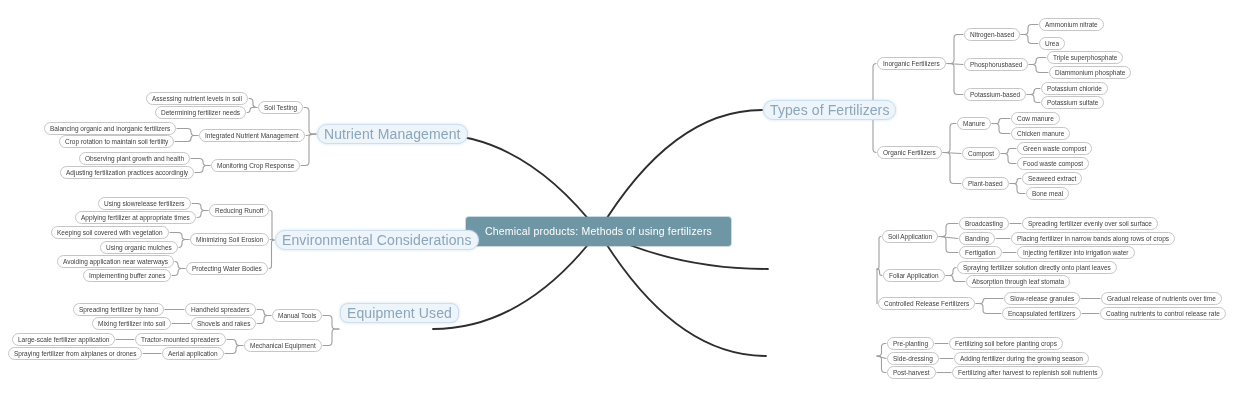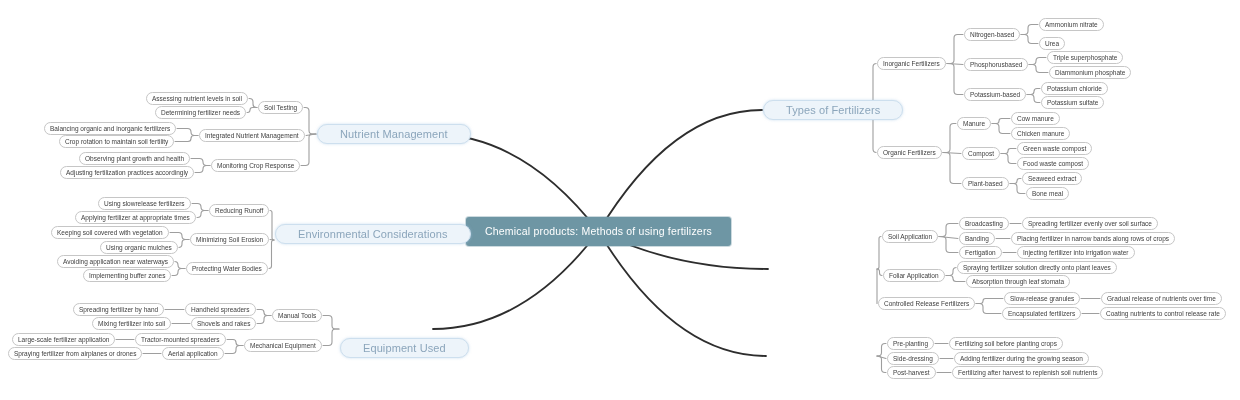--- a/index.html
+++ b/index.html
@@ -23,24 +23,24 @@
     font-size:10.5px;
     letter-spacing:.2px;
     text-align:center;
     border-radius:3px;
     box-shadow:0 0 0 1px rgba(110,150,164,.35);
   }
   .node.topic{
     background:var(--topicBg,#edf4fa);
     border:1px solid var(--topicBorder,#cddfee);
     color:var(--topicText,#8ba5bb);
-    font-size:11px;
+    font-size:14px;
     letter-spacing:.1px;
     height:20px;line-height:18px;
-    padding:0 22px;
+    padding:0 6px;
     border-radius:10px;
     box-shadow:0 0 3px rgba(160,195,225,.55);
   }
   .node.sub{
     background:var(--subBg,#fff);
     border:1px solid var(--subBorder,#c6c6c6);
     color:var(--subText,#3d3d3d);
     font-size:6.5px;
     height:13px;line-height:11px;
     padding:0 5px;
@@ -132,31 +132,31 @@
 <div class="node topic" style="left: 317px; top: 124px;">Nutrient Management</div>
     <div class="node sub" style="left: 258px; top: 100.5px;">Soil Testing</div>
     <div class="node sub" style="left: 146px; top: 91.5px;">Assessing nutrient levels in soil</div>
     <div class="node sub" style="left: 155px; top: 105.5px;">Determining fertilizer needs</div>
     <div class="node sub" style="left: 199px; top: 128.5px;">Integrated Nutrient Management</div>
     <div class="node sub" style="left: 44px; top: 121.5px;">Balancing organic and inorganic fertilizers</div>
     <div class="node sub" style="left: 59px; top: 134.5px;">Crop rotation to maintain soil fertility</div>
     <div class="node sub" style="left: 211px; top: 158.5px;">Monitoring Crop Response</div>
     <div class="node sub" style="left: 79px; top: 151.5px;">Observing plant growth and health</div>
     <div class="node sub" style="left: 60px; top: 165.5px;">Adjusting fertilization practices accordingly</div>
-    <div class="node topic" style="left: 275px; top: 224px;">Environmental Considerations</div>
+    <div class="node topic" style="left: 275px; top: 230px;">Environmental Considerations</div>
     <div class="node sub" style="left: 209px; top: 203.5px;">Reducing Runoff</div>
     <div class="node sub" style="left: 98px; top: 196.5px;">Using slowrelease fertilizers</div>
     <div class="node sub" style="left: 75px; top: 210.5px;">Applying fertilizer at appropriate times</div>
     <div class="node sub" style="left: 190px; top: 232.5px;">Minimizing Soil Erosion</div>
     <div class="node sub" style="left: 51px; top: 225.5px;">Keeping soil covered with vegetation</div>
     <div class="node sub" style="left: 100px; top: 240.5px;">Using organic mulches</div>
     <div class="node sub" style="left: 186px; top: 261.5px;">Protecting Water Bodies</div>
     <div class="node sub" style="left: 57px; top: 254.5px;">Avoiding application near waterways</div>
     <div class="node sub" style="left: 83px; top: 268.5px;">Implementing buffer zones</div>
-    <div class="node topic" style="left: 340px; top: 338px;">Equipment Used</div>
+    <div class="node topic" style="left: 340px; top: 303px; border-radius: 8px;">Equipment Used</div>
     <div class="node sub" style="left: 272px; top: 308.5px;">Manual Tools</div>
     <div class="node sub" style="left: 185px; top: 302.5px;">Handheld spreaders</div>
     <div class="node sub" style="left: 73px; top: 302.5px;">Spreading fertilizer by hand</div>
     <div class="node sub" style="left: 191px; top: 316.5px;">Shovels and rakes</div>
     <div class="node sub" style="left: 92px; top: 316.5px;">Mixing fertilizer into soil</div>
     <div class="node sub" style="left: 244px; top: 338.5px;">Mechanical Equipment</div>
     <div class="node sub" style="left: 135px; top: 332.5px;">Tractor-mounted spreaders</div>
     <div class="node sub" style="left: 12px; top: 332.5px;">Large-scale fertilizer application</div>
     <div class="node sub" style="left: 162px; top: 346.5px;">Aerial application</div>
     <div class="node sub" style="left: 8px; top: 346.5px;">Spraying fertilizer from airplanes or drones</div>

